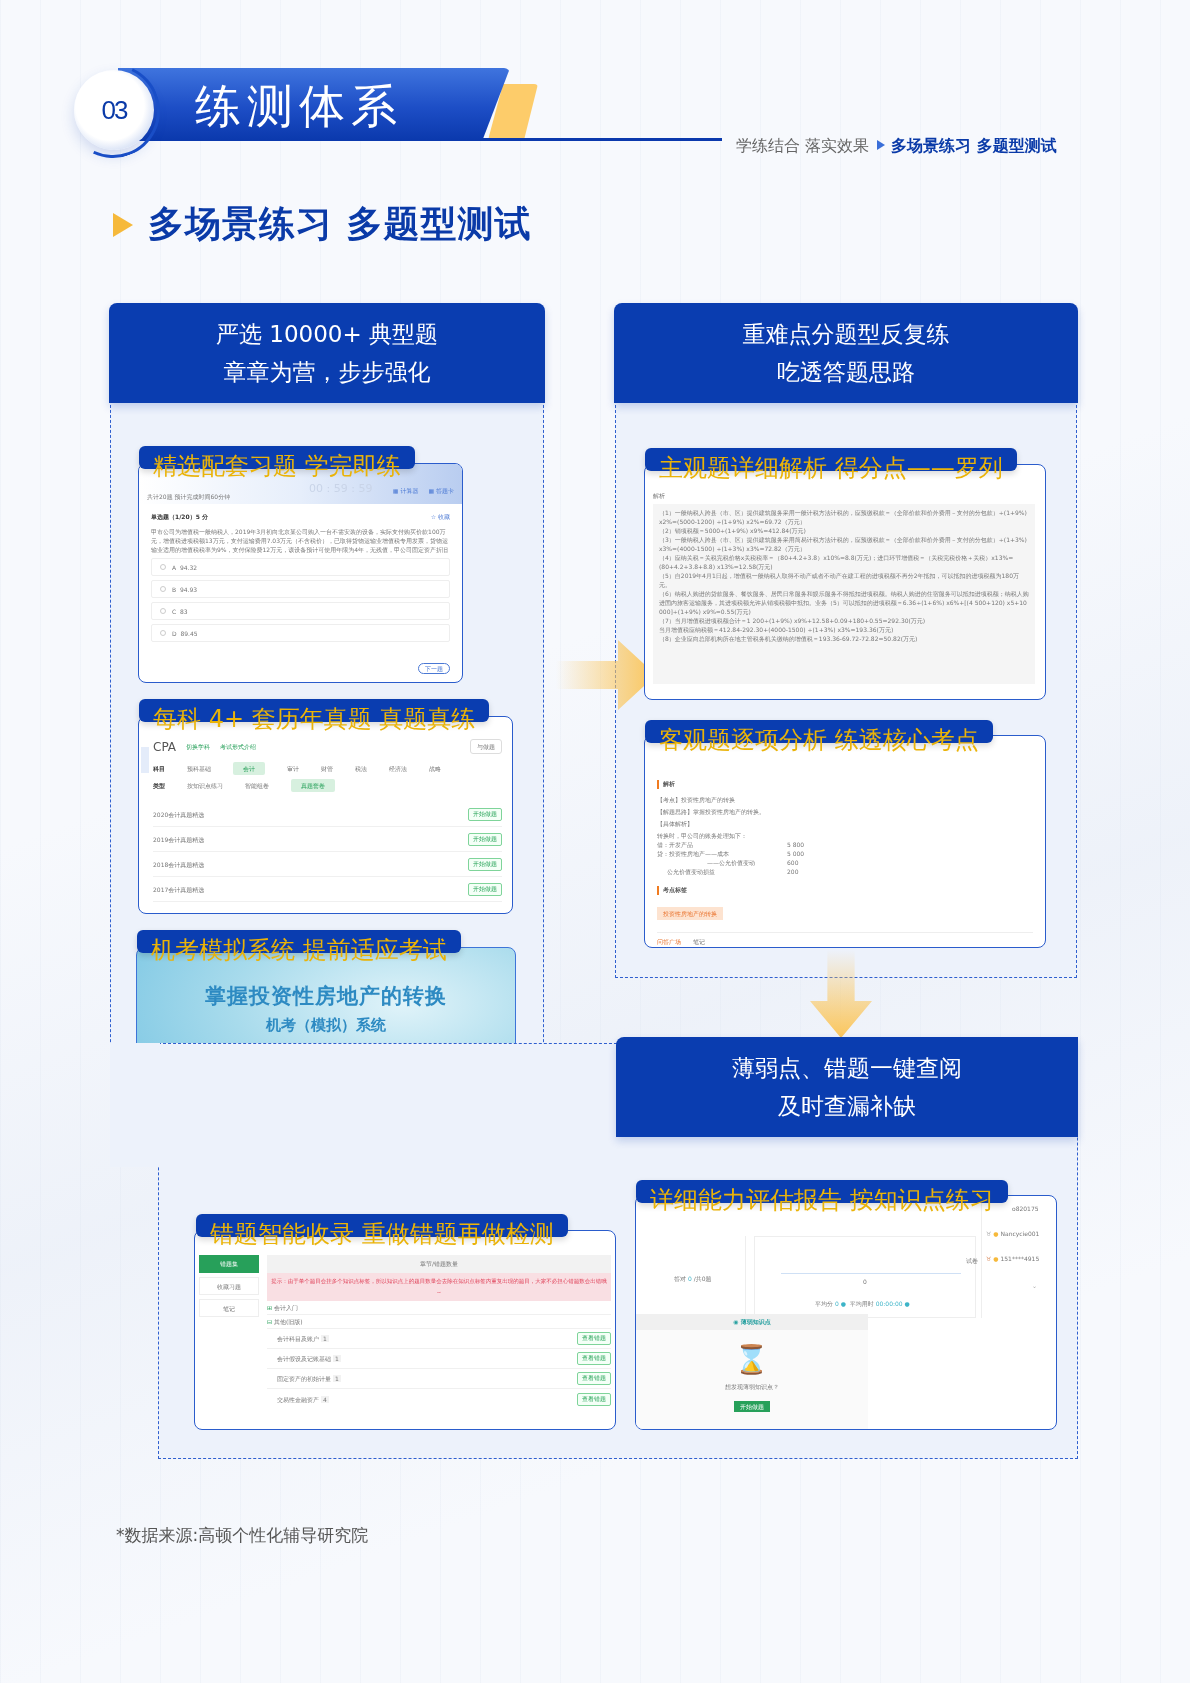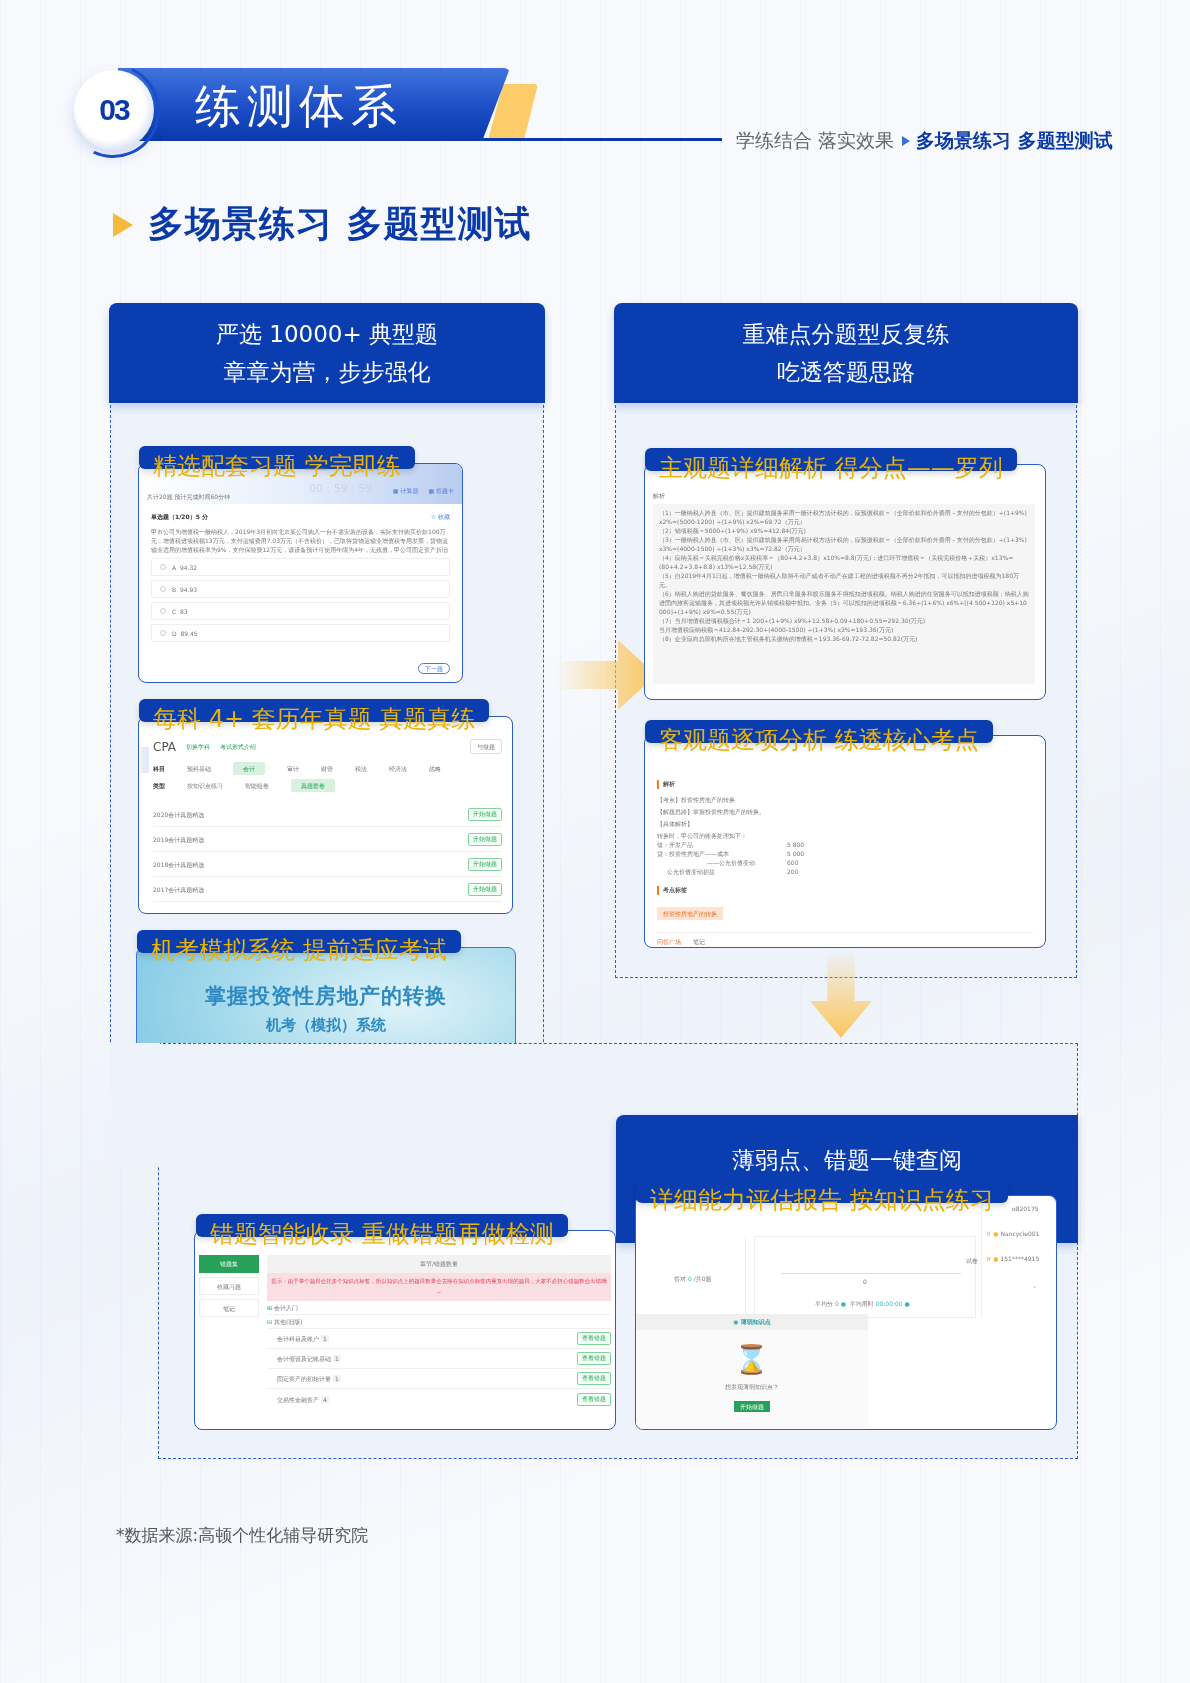--- a/index.html
+++ b/index.html
@@ -6,27 +6,27 @@
   body{width:1190px;height:1683px;background:#f7f9fd;font-family:"DejaVu Sans","Liberation Sans",sans-serif;position:relative;overflow:hidden;color:#333}
   .bg-deco{position:absolute;left:0;top:0;width:1190px;height:1683px;pointer-events:none;
     background:
       linear-gradient(160deg, rgba(255,255,255,0) 40%, rgba(220,228,242,0.35) 60%, rgba(255,255,255,0) 80%),
       repeating-linear-gradient(90deg, rgba(210,220,235,0.18) 0 1px, transparent 1px 40px);
   }
   .abs{position:absolute}
 
   
   .hdr-badge{left:74px;top:70px;width:80px;height:80px;border-radius:50%;background:radial-gradient(circle at 45% 45%,#fff 55%,#dfe7f7 70%,#c7d5f1 100%);box-shadow:0 6px 14px rgba(30,70,180,0.18);display:flex;align-items:center;justify-content:center;z-index:3}
-  .hdr-badge span{font-family:"Liberation Sans",sans-serif;font-weight:bold;font-size:30px;color:#0a3aa8;letter-spacing:-2px}
+  .hdr-badge span{font-family:"Liberation Sans",sans-serif;font-weight:normal;font-size:26px;color:#0a3aa8;letter-spacing:-2px}
   .hdr-ring{position:absolute;left:66px;top:64px;width:94px;height:94px;border-radius:50%;border:3px solid transparent;border-right-color:#1a4fc8;border-bottom-color:#1a4fc8;transform:rotate(-20deg);z-index:2}
   .hdr-bar{left:118px;top:68px;width:392px;height:72px;background:linear-gradient(180deg,#3f74de 0%,#1d4ec6 55%,#0b39ad 100%);clip-path:polygon(0 0,100% 0,93% 100%,0 100%);z-index:1;border-radius:0 6px 0 0}
   .hdr-title{left:195px;top:76px;font-size:46px;font-weight:normal;color:#fff;letter-spacing:6px;z-index:4}
   .hdr-yellow{left:488px;top:84px;width:50px;height:56px;background:#fdcc6a;clip-path:polygon(30% 0,100% 0,72% 100%,0 100%);border-radius:4px}
   .hdr-line{left:118px;top:138px;width:604px;height:3px;background:#0b39ad}
-  .hdr-sub{left:736px;top:128px;font-size:19px;color:#666;white-space:nowrap}
+  .hdr-sub{left:736px;top:136px;font-size:16px;color:#666;white-space:nowrap}
   .hdr-sub .tri{display:inline-block;width:0;height:0;border-top:5px solid transparent;border-bottom:5px solid transparent;border-left:8px solid #3a6fd9;margin:0 6px 1px 8px}
   .hdr-sub b{color:#0a3aa8}
 
   .sec-tri{left:113px;top:213px;width:0;height:0;border-top:12px solid transparent;border-bottom:12px solid transparent;border-left:20px solid #f6b93b}
   .sec-title{left:148px;top:200px;font-size:36px;font-weight:bold;color:#0a3aa8;letter-spacing:1px}
 
   
   .panel{background:#edf2fb;border:1.5px dashed #2f5fcf}
   .panel-head{background:#0a3db0;color:#fff;text-align:left;border-radius:8px 8px 0 0;display:flex;flex-direction:column;justify-content:center;align-items:center;font-size:23px;line-height:38px;box-shadow:0 4px 8px rgba(10,61,176,0.2)}
   .card{background:#fff;border:1.5px solid #2a5ccc;border-radius:8px;overflow:hidden}
@@ -200,21 +200,21 @@
       <span class="tiny">笔记</span>
     </div>
   </div>
 </div>
 <div class="abs tag" style="left:645px;top:720px">客观题逐项分析 练透核心考点</div>
 
 <div class="abs arrow-down"></div>
 
 <div class="abs panel" style="left:158px;top:1043px;width:920px;height:416px"></div>
 <div class="abs" style="left:110px;top:1043px;width:50px;height:124px;background:#edf2fb"></div>
-<div class="abs panel-head" style="left:616px;top:1115px;width:462px;height:128px;border-radius:8px 0 0 0">
+<div class="abs panel-head" style="left:616px;top:1037px;width:462px;height:100px;border-radius:8px 0 0 0">
   <div>薄弱点、错题一键查阅</div>
   <div>及时查漏补缺</div>
 </div>
 
 <div class="abs card" style="left:194px;top:1230px;width:422px;height:200px">
   <div style="display:flex;padding:24px 4px 0 4px;gap:8px">
     <div style="width:60px;display:flex;flex-direction:column;gap:4px">
       <div style="background:#27a05a;color:#fff;font-size:6px;text-align:center;height:18px;line-height:18px">错题集</div>
       <div style="border:1px solid #eee;font-size:6px;color:#777;text-align:center;height:18px;line-height:18px">收藏习题</div>
       <div style="border:1px solid #eee;font-size:6px;color:#777;text-align:center;height:18px;line-height:18px">笔记</div>

